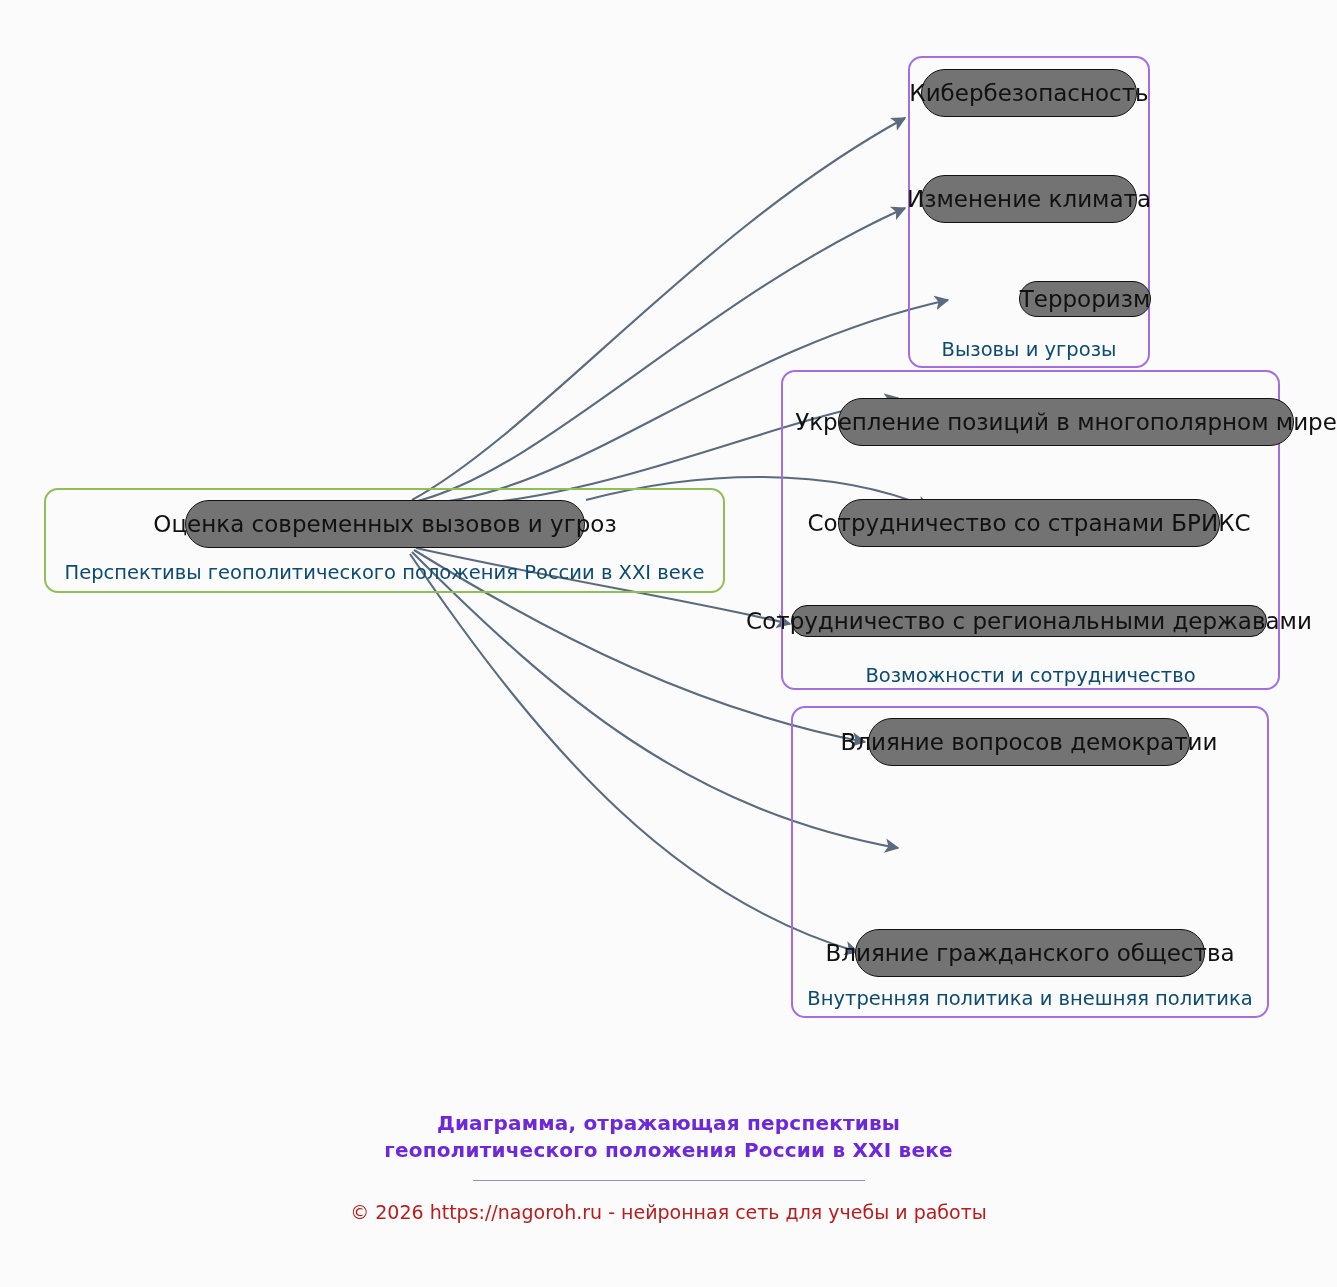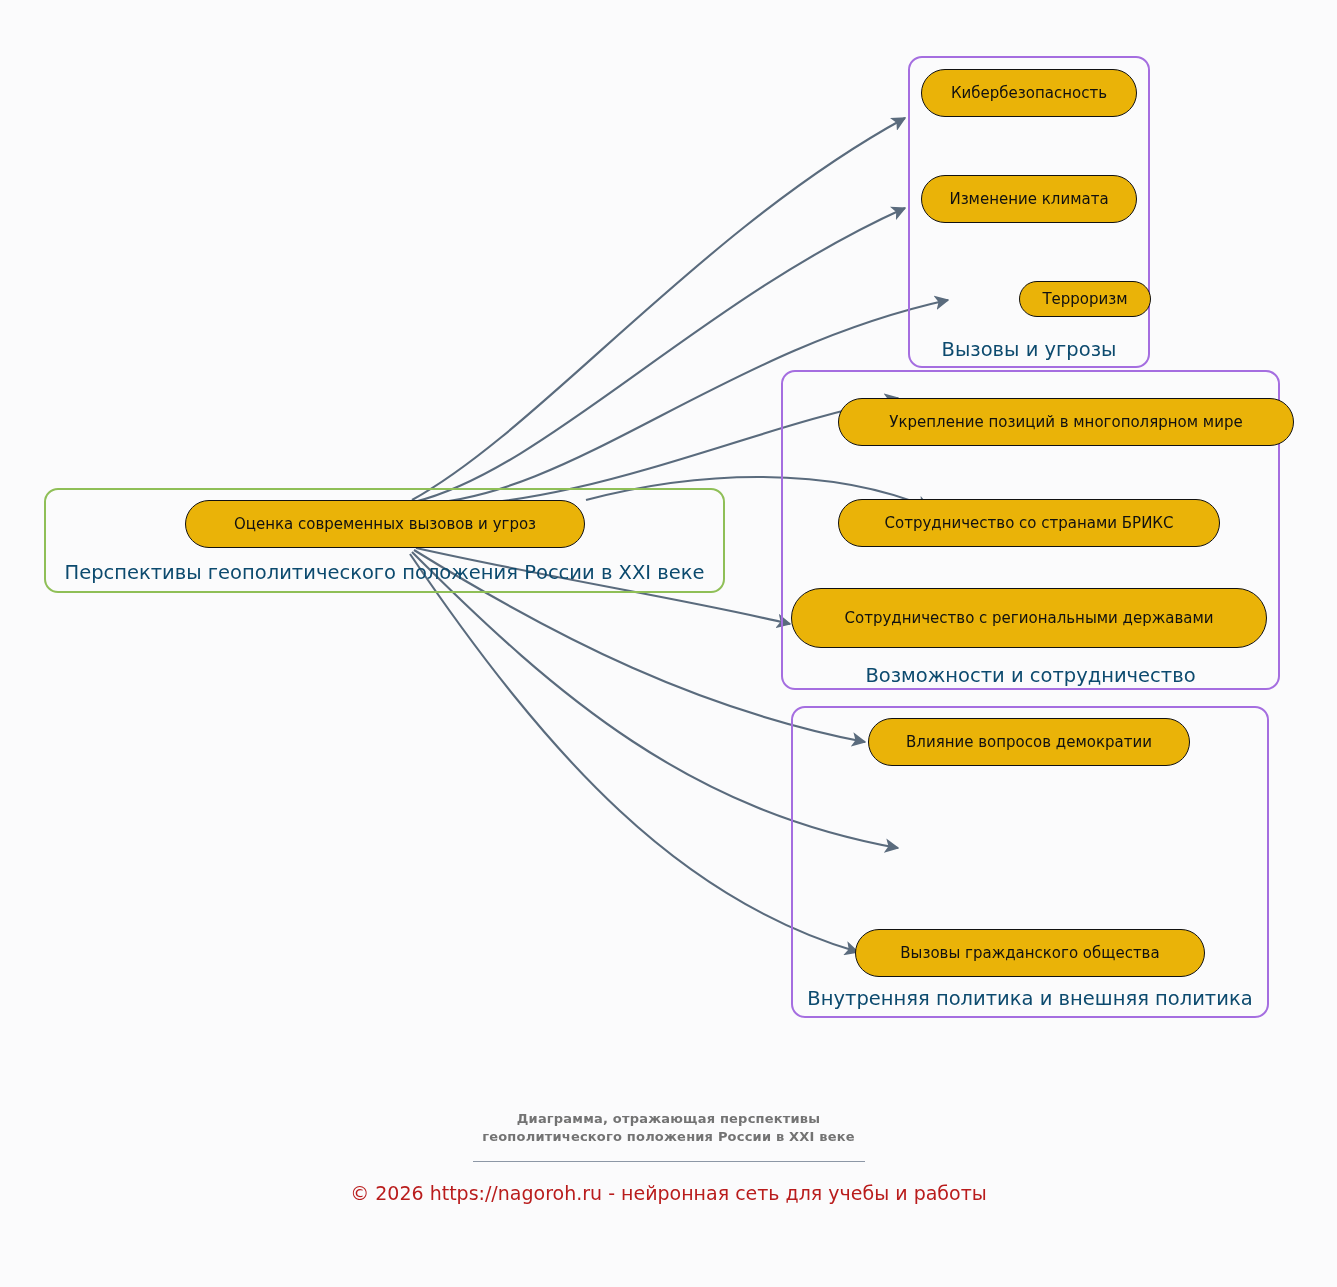--- a/index.html
+++ b/index.html
@@ -41,43 +41,43 @@
     font-size: 19.5px;
     color: #0c4a6e;
     white-space: nowrap;
     line-height: 1;
   }
 
   .node {
     position: absolute;
     box-sizing: border-box;
     border: 1.6px solid #111111;
-    background: #eab308;
+    background: #737373;
     border-radius: 999px;
     display: flex;
     align-items: center;
     justify-content: center;
     color: #111111;
-    font-size: 15px;
+    font-size: 23px;
     line-height: 1;
     white-space: nowrap;
     padding: 0 16px;
   }
 
   #footer {
     position: absolute;
     left: 0;
     right: 0;
     top: 1110px;
     text-align: center;
   }
   #footer-title {
-    font-size: 13px;
+    font-size: 20px;
     font-weight: bold;
-    color: #737373;
+    color: #6d28d9;
     line-height: 1.35;
     letter-spacing: 0.2px;
   }
   #footer-rule {
     width: 392px;
     height: 0;
     border-top: 1.5px solid #8d97a6;
     margin: 16px auto 0 auto;
   }
   #footer-copy {
@@ -126,32 +126,32 @@
 
   <div class="cluster purple" style="left:781px; top:370px; width:499px; height:320px;"></div>
   <div class="cluster-label" style="left:781px; width:499px; top:666px;">Возможности и сотрудничество</div>
 
   <div class="node" style="left:838px; top:398px; width:456px; height:48px;">
     <span>Укрепление позиций в многополярном мире</span>
   </div>
   <div class="node" style="left:838px; top:499px; width:382px; height:48px;">
     <span>Сотрудничество со странами БРИКС</span>
   </div>
-  <div class="node" style="left:791px; top:588px; width:476px; height:60px;">
+  <div class="node" style="left:791px; top:605px; width:476px; height:32px;">
     <span>Сотрудничество с региональными державами</span>
   </div>
 
   <div class="cluster purple" style="left:791px; top:706px; width:478px; height:312px;"></div>
   <div class="cluster-label" style="left:791px; width:478px; top:989px;">Внутренняя политика и внешняя политика</div>
 
   <div class="node" style="left:868px; top:718px; width:322px; height:48px;">
     <span>Влияние вопросов демократии</span>
   </div>
   <div class="node" style="left:855px; top:929px; width:350px; height:48px;">
-    <span>Вызовы гражданского общества</span>
+    <span>Влияние гражданского общества</span>
   </div>
 
   <div class="cluster green" style="left:44px; top:488px; width:681px; height:105px;"></div>
   <div class="cluster-label" style="left:44px; width:681px; top:563px;">Перспективы геополитического положения России в XXI веке</div>
 
   <div class="node" style="left:185px; top:500px; width:400px; height:48px;">
     <span>Оценка современных вызовов и угроз</span>
   </div>
 
   <div id="footer">

